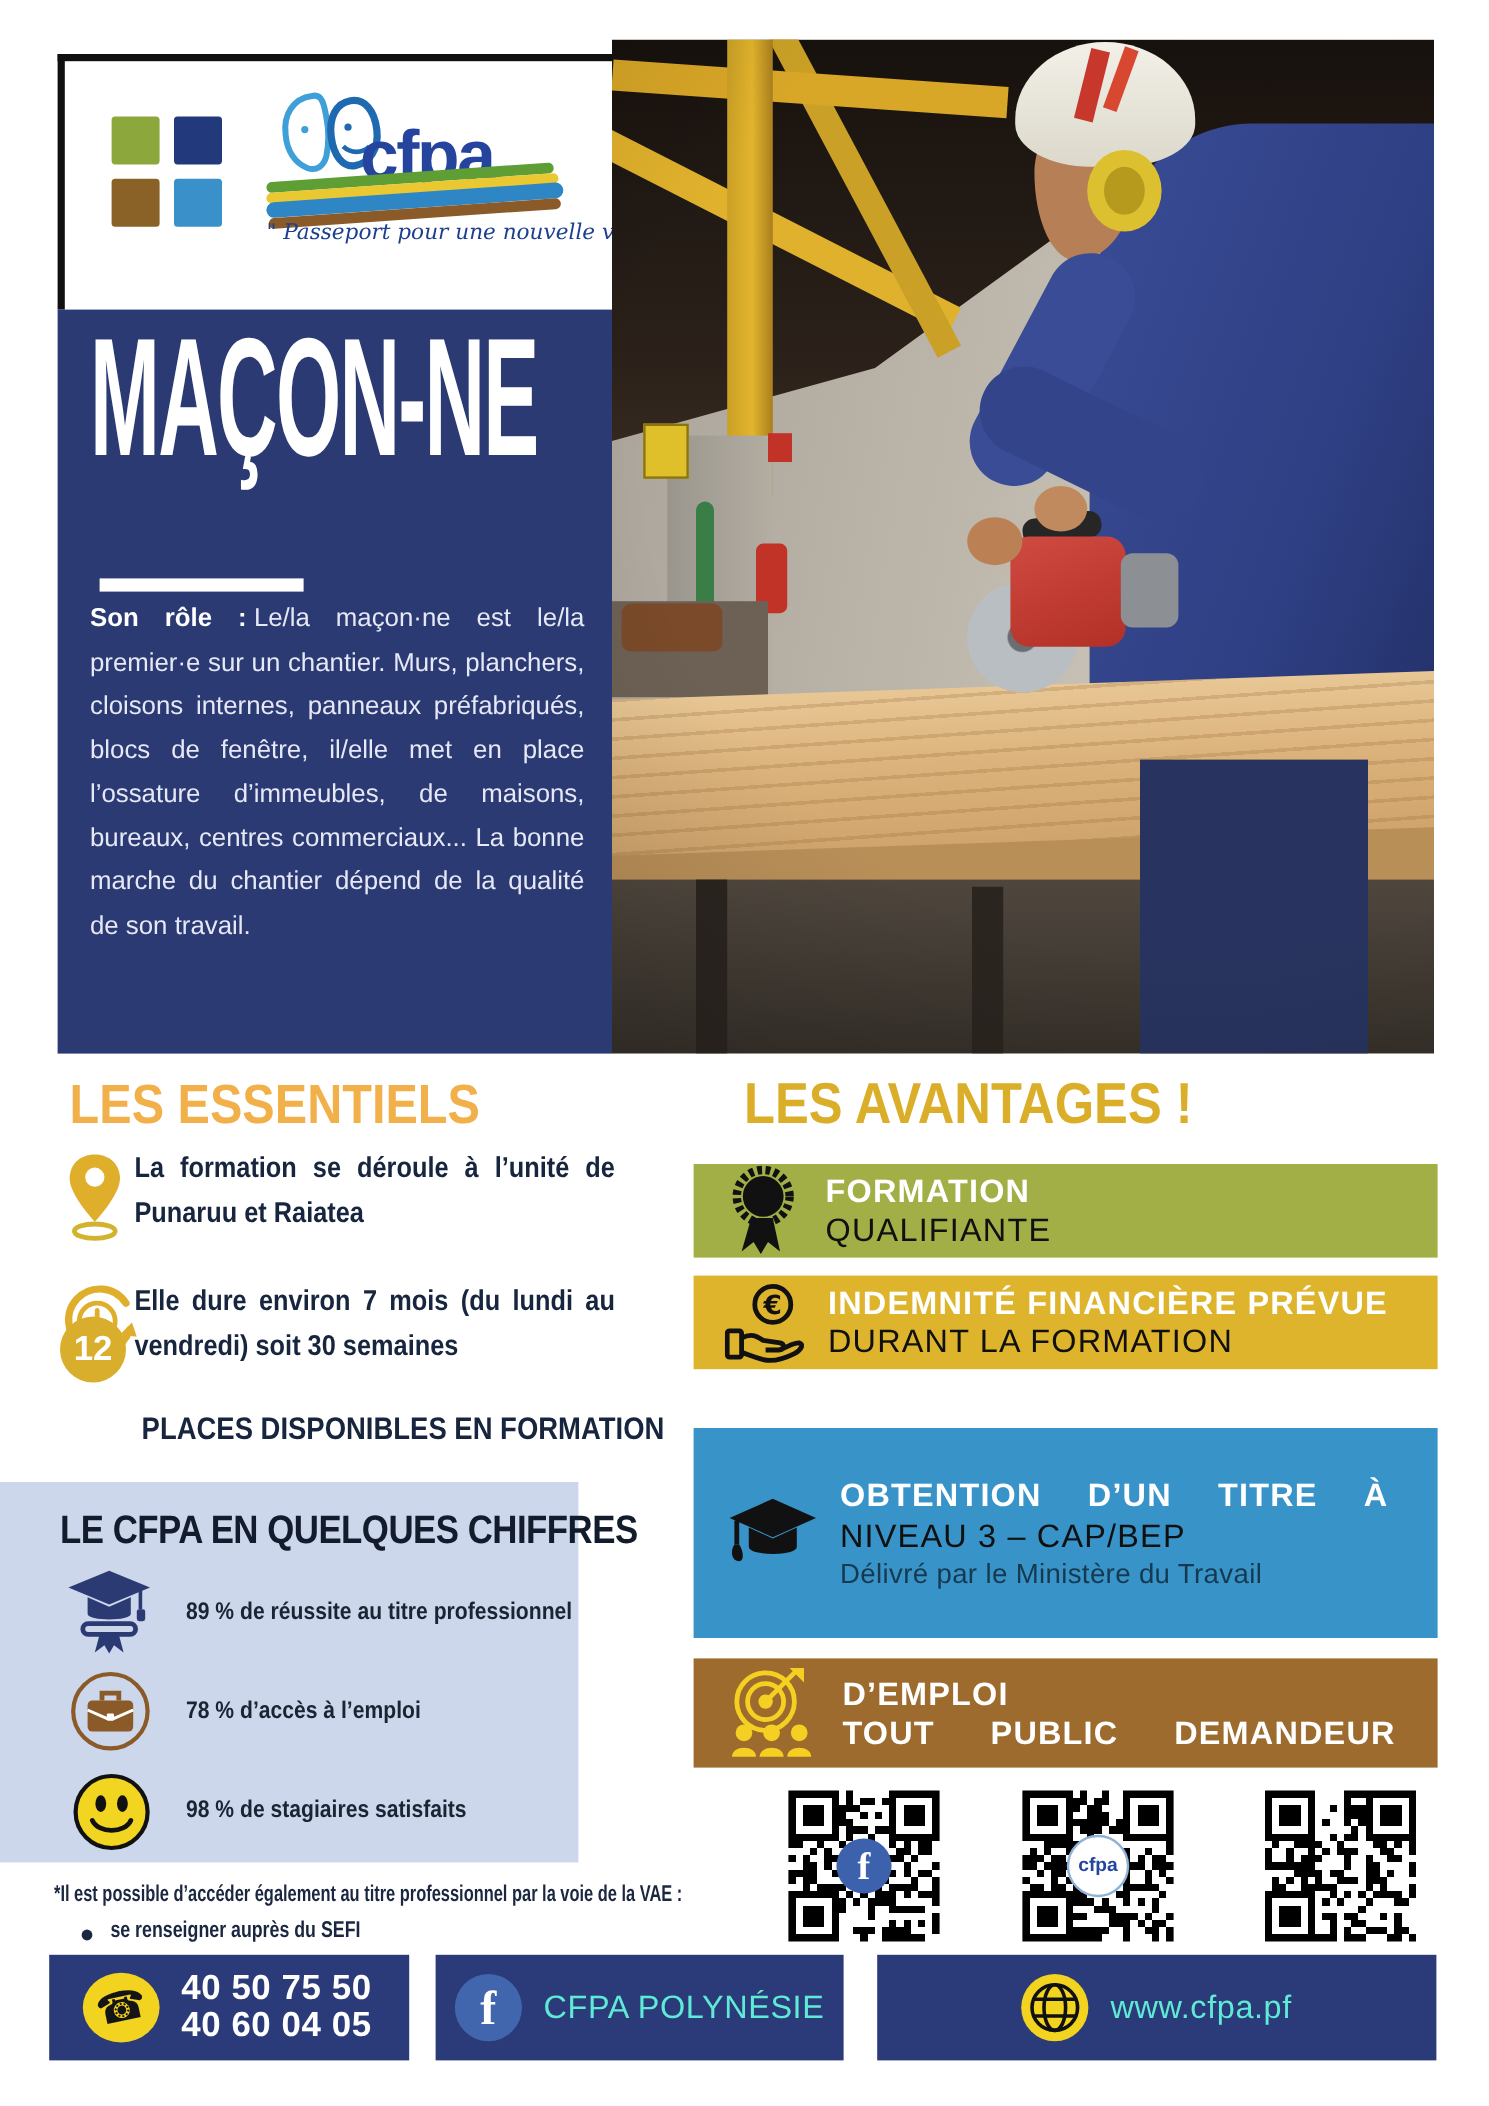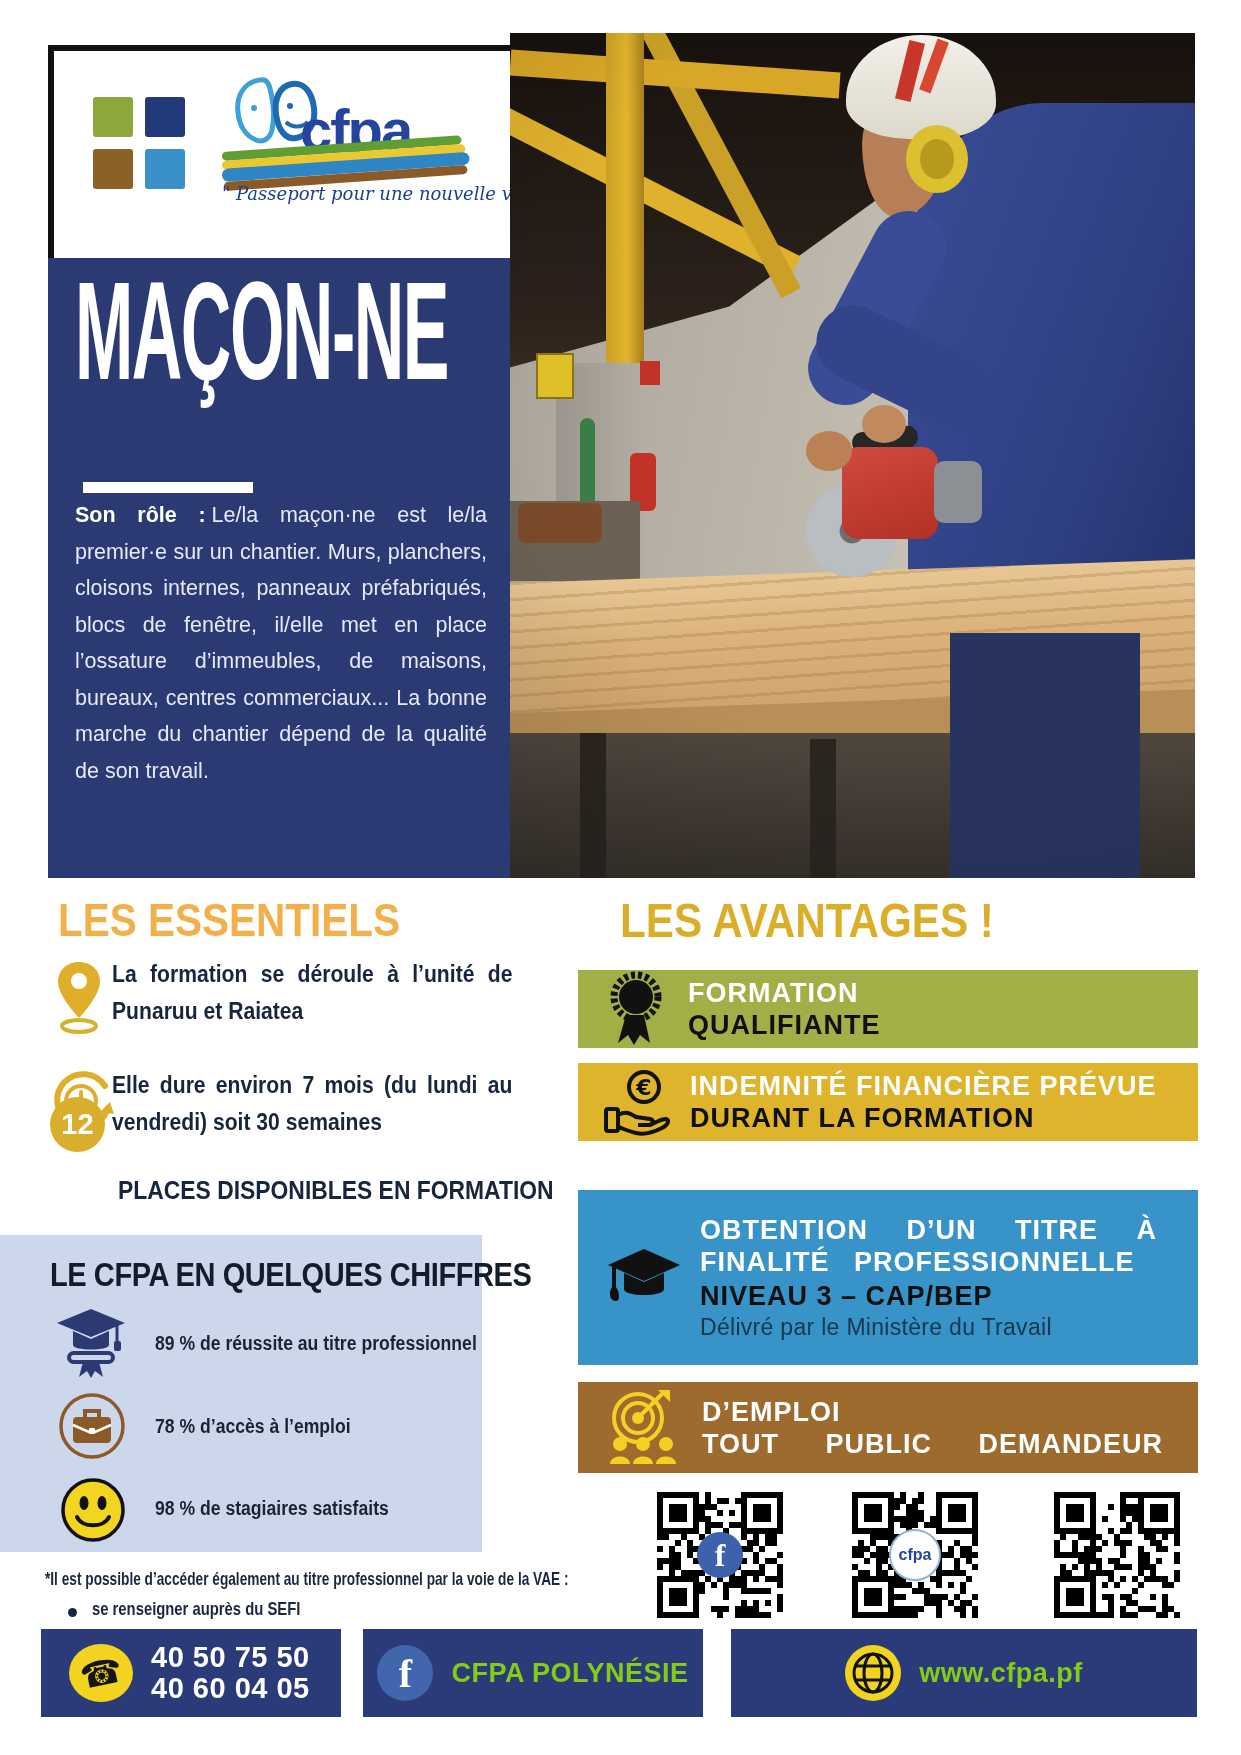--- a/index.html
+++ b/index.html
@@ -95,21 +95,21 @@
   .footnote2{left:92px;top:1598px;font-size:19px;font-weight:bold;color:#1b2740;white-space:nowrap;
              transform:scaleX(.78);transform-origin:left top;}
 
   
   .adv{left:578px;width:620px;display:flex;align-items:center;gap:20px;padding:0 14px 0 26px;box-sizing:border-box;}
   .adv-green{top:970px;height:78px;background:#a2af46;}
   .adv-yellow{top:1063px;height:78px;background:#deb42c;}
   .adv-blue{top:1190px;height:175px;background:#3793c8;}
   .adv-brown{top:1382px;height:91px;background:#9c6b2d;}
   .adv .l1{color:#ffffff;font-weight:bold;font-size:27px;letter-spacing:1px;line-height:32px;}
-  .adv .l2{color:#101010;font-weight:bold;font-size:27px;letter-spacing:1px;line-height:32px;}
+  .adv .l2{color:#101010;font-weight:normal;font-size:27px;letter-spacing:1px;line-height:32px;}
   .adv .l4{color:#16394f;font-weight:normal;font-size:23px;letter-spacing:.3px;line-height:30px;}
   .ws-xl{word-spacing:30px;text-align:center;}
   .ws-l{word-spacing:16px;}
   .ws-xxl{word-spacing:38px;}
   .adv-icon{flex:0 0 auto;display:flex;align-items:center;justify-content:center;}
 
   
   .qr{position:absolute;top:1482px;width:146px;height:146px;background:#ffffff;display:flex;align-items:center;justify-content:center;}
   .qr svg{display:block;}
   .qr-overlay{position:absolute;left:50%;top:50%;transform:translate(-50%,-50%);display:flex;align-items:center;justify-content:center;}
@@ -122,21 +122,21 @@
   .fbox{top:1629px;height:88px;background:#2b3a78;display:flex;align-items:center;}
   .fbox1{left:41px;width:300px;}
   .fbox2{left:363px;width:340px;justify-content:center;gap:18px;}
   .fbox3{left:731px;width:466px;justify-content:center;gap:18px;}
   .phone-ic{width:64px;height:58px;border-radius:50%;background:#f2d31f;display:flex;align-items:center;justify-content:center;
             margin:0 18px 0 28px;}
   .phone-ic span{font-size:34px;color:#151515;transform:rotate(-12deg);font-family:"DejaVu Sans",sans-serif;}
   .phones{display:flex;flex-direction:column;line-height:31px;color:#ffffff;font-weight:bold;font-size:29px;letter-spacing:.5px;}
   .fb-circle{width:56px;height:56px;border-radius:50%;background:#4166ad;color:#ffffff;display:flex;align-items:center;
              justify-content:center;font-size:40px;font-weight:bold;font-family:"Liberation Serif","DejaVu Serif",serif;}
-  .fbox-label{color:#84cc16;font-weight:bold;font-size:27px;letter-spacing:.5px;}
+  .fbox-label{color:#5eead4;font-weight:normal;font-size:27px;letter-spacing:.5px;}
   .globe-ic{width:56px;height:56px;border-radius:50%;background:#f2d31f;display:flex;align-items:center;justify-content:center;}
 </style>
 </head>
 <body>
 
 <div id="page">
 
   <div class="abs frame-top"></div>
   <div class="abs frame-left"></div>
 
@@ -297,21 +297,20 @@
     <span class="adv-icon">
       <svg width="76" height="70" viewBox="0 0 76 70">
         <polygon points="40,6 76,22 40,38 4,22" fill="#111111"></polygon>
         <path d="M20 30 L20 46 C20 54 60 54 60 46 L60 30 L40 39 Z" fill="#111111"></path>
         <path d="M10 24 L10 44" stroke="#111111" stroke-width="4"></path>
         <path d="M8 44 C4 50 6 58 12 58 C16 58 16 50 12 44 Z" fill="#111111"></path>
       </svg>
     </span>
     <span>
       <div class="l1 ws-xl">OBTENTION D’UN TITRE À</div>
-      <div class="l1 ws-l">FINALITÉ PROFESSIONNELLE</div>
       <div class="l2" style="margin-top:2px;">NIVEAU 3 – CAP/BEP</div>
       <div class="l4">Délivré par le Ministère du Travail</div>
     </span>
   </div>
 
   <div class="abs adv adv-brown">
     <span class="adv-icon">
       <svg width="78" height="80" viewBox="0 0 78 80">
         <circle cx="34" cy="30" r="24" fill="none" stroke="#f5d023" stroke-width="4"></circle>
         <circle cx="34" cy="30" r="15" fill="none" stroke="#f5d023" stroke-width="4"></circle>

